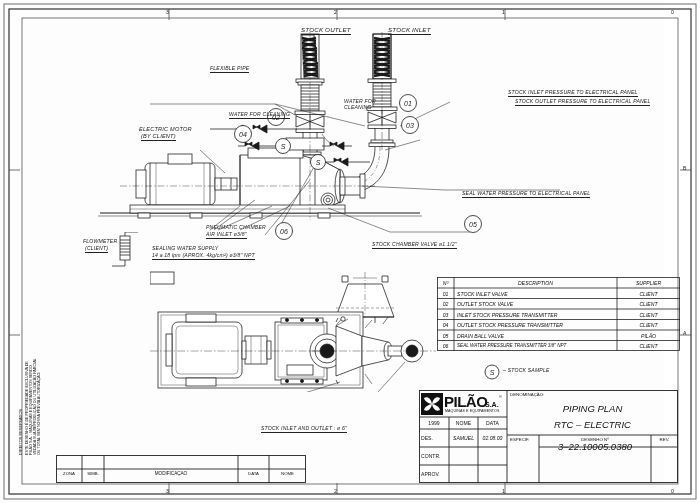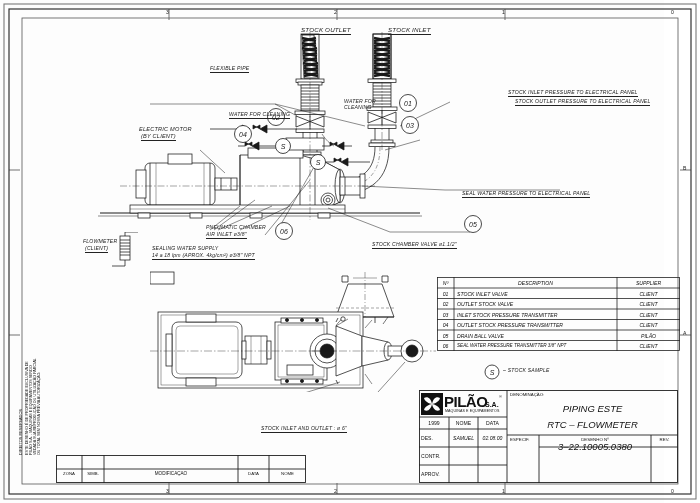--- a/index.html
+++ b/index.html
@@ -457,22 +457,22 @@
     <div class="tblcell t6 ctr" style="left:59px;top:30px;width:29px;font-style:normal">DATA</div>
 
     <div class="tblcell t6" style="left:2px;top:45px;width:28px;font-style:normal">DES.</div>
     <div class="tblcell t6" style="left:2px;top:63px;width:28px;font-style:normal">CONTR.</div>
     <div class="tblcell t6" style="left:2px;top:81px;width:28px;font-style:normal">APROV.</div>
 
     <div class="tblcell t6 ctr" style="left:30px;top:45px;width:29px">SAMUEL</div>
     <div class="tblcell t6 ctr" style="left:59px;top:45px;width:29px">02.08.00</div>
 
     <div class="tblcell t6" style="left:91px;top:2px;font-style:normal;font-size:4.4px">DENOMINAÇÃO:</div>
-    <div class="tblcell t10 ctr" style="left:88px;top:13px;width:171px">PIPING ESTE</div>
-    <div class="tblcell t10 ctr" style="left:88px;top:29px;width:171px">RTC  –  FLOWMETER</div>
+    <div class="tblcell t10 ctr" style="left:88px;top:13px;width:171px">PIPING PLAN</div>
+    <div class="tblcell t10 ctr" style="left:88px;top:29px;width:171px">RTC  –  ELECTRIC</div>
 
     <div class="tblcell t6" style="left:91px;top:47px;font-style:normal;font-size:4.4px">ESPECIF.</div>
     <div class="tblcell t6 ctr" style="left:120px;top:47px;width:112px;font-style:normal;font-size:4.4px">DESENHO Nº</div>
     <div class="tblcell t6 ctr" style="left:232px;top:47px;width:27px;font-style:normal;font-size:4.4px">REV.</div>
     <div class="tblcell t10 ctr" style="left:120px;top:51px;width:112px">3–22.10005.0380</div>
   </div>
 
   <div class="abs" style="left:56px;top:455px;width:250px;height:28px">
     <svg style="position:absolute;left:0;top:0" width="250" height="28">
       <g stroke="#222" stroke-width=".9" fill="none">

